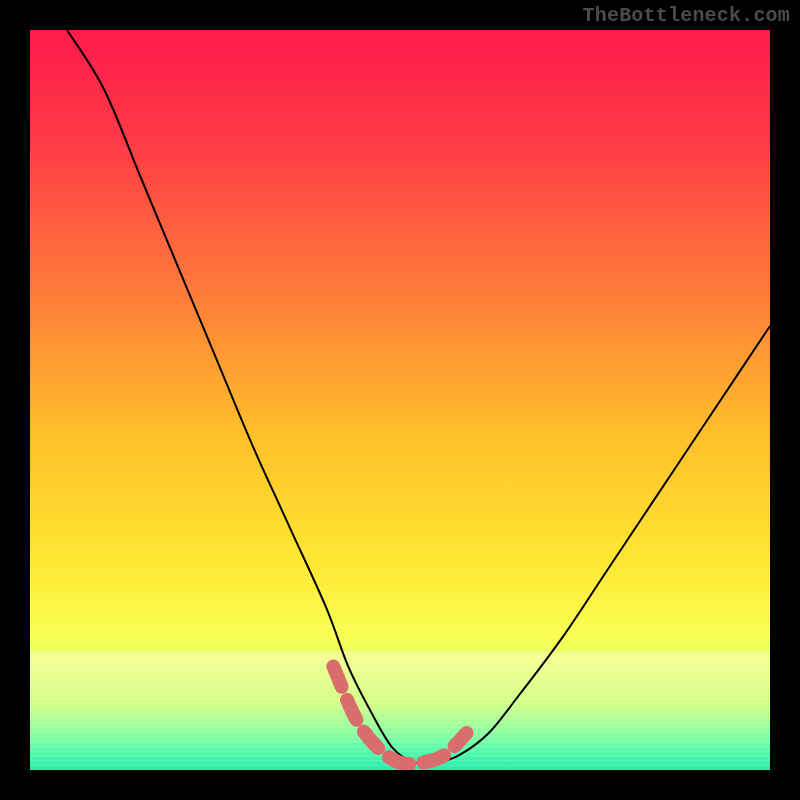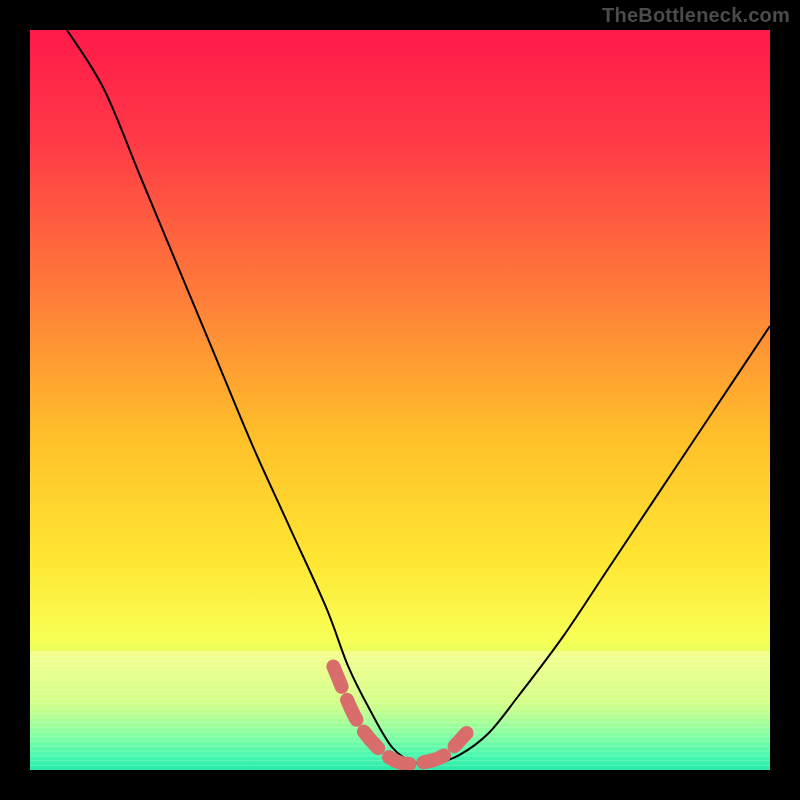--- a/index.html
+++ b/index.html
@@ -11,20 +11,21 @@
     overflow: hidden;
     font-family: Arial, Helvetica, sans-serif;
   }
   .frame {
     position: absolute;
     left: 0;
     top: 0;
     width: 800px;
     height: 800px;
     background: #000;
+    font-family: Liberation Mono, monospace;
   }
   .plot-area {
     position: absolute;
     left: 30px;
     top: 30px;
     width: 740px;
     height: 740px;
     overflow: hidden;
   }
   .plot-area svg {

